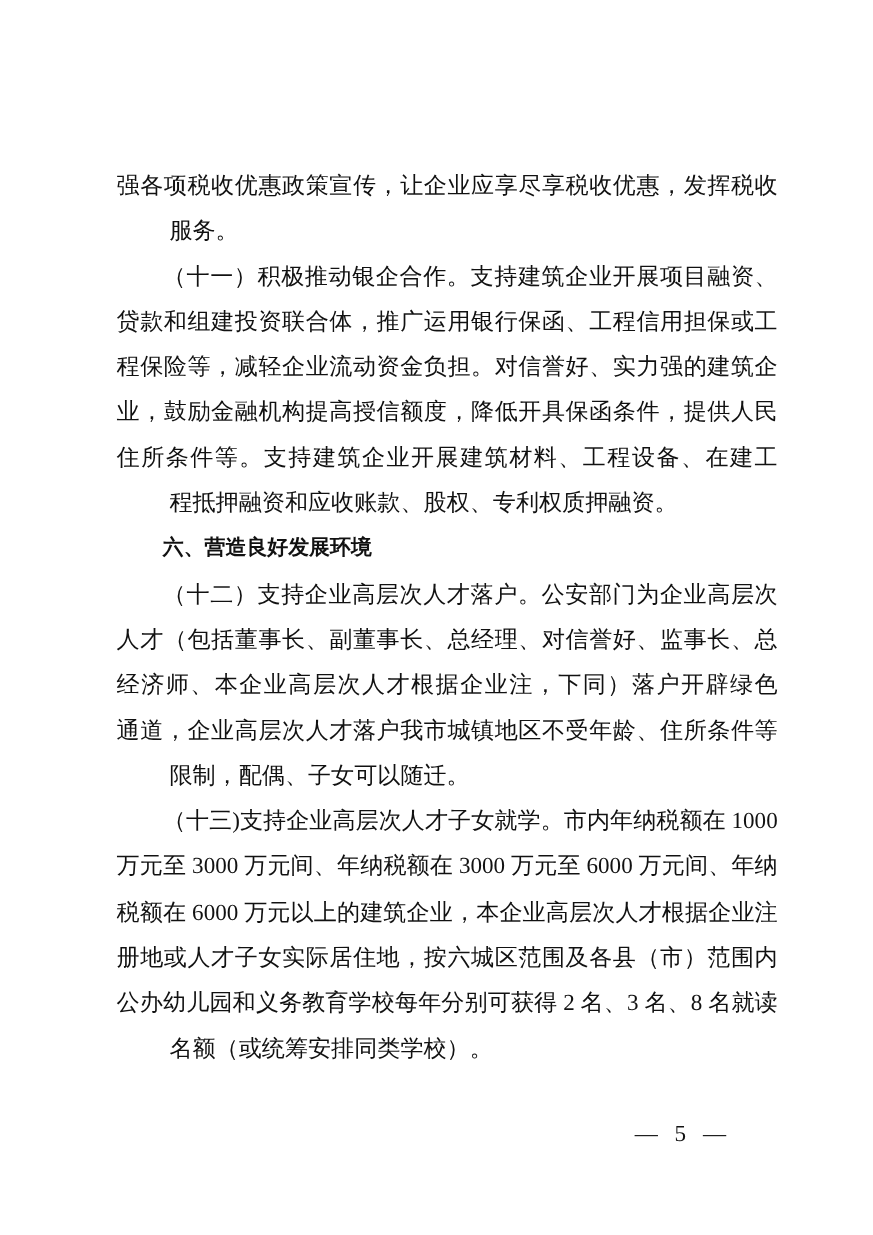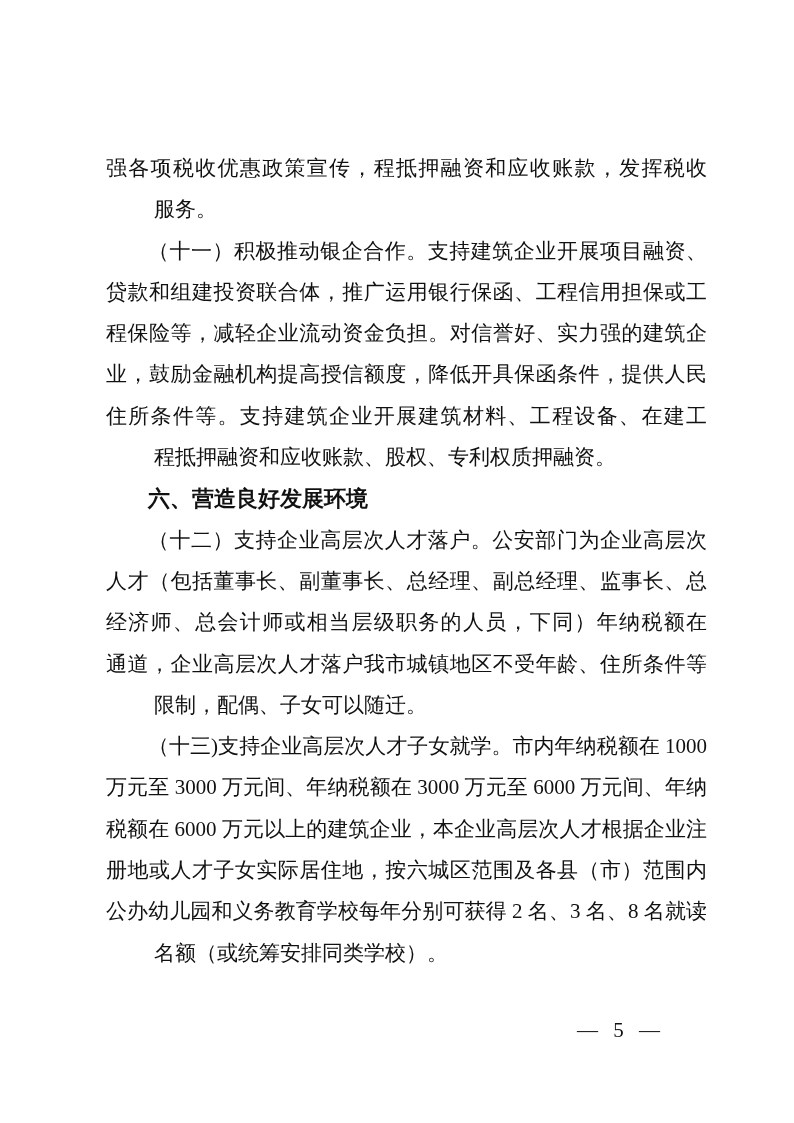--- a/index.html
+++ b/index.html
@@ -32,53 +32,53 @@
     overflow: hidden;
   }
   
   .line.ji { text-indent: 42px; }
   
   .line.e  { text-align-last: left; margin-left: 48px; }
   
   .line.h {
     font-family: "Liberation Sans", "DejaVu Sans", sans-serif;
     font-weight: 700;
-    font-size: 22px;
+    font-size: 19px;
     text-align: left;
     text-align-last: left;
     text-indent: 42px;
   }
   .footer {
     position: absolute;
     top: 1016px;
     left: 577px;
     font-size: 21px;
     line-height: 28px;
     letter-spacing: 5px;
     color: #111111;
     white-space: nowrap;
   }
 </style>
 </head>
 <body>
 
 <div class="page">
   <div class="textblock">
-    <div class="line">强各项税收优惠政策宣传，程抵押融资和应收账款，发挥税收</div>
+    <div class="line">强各项税收优惠政策宣传，让企业应享尽享税收优惠，发挥税收</div>
     <div class="line e">服务。</div>
     <div class="line ji">（十一）积极推动银企合作。支持建筑企业开展项目融资、</div>
     <div class="line">贷款和组建投资联合体，推广运用银行保函、工程信用担保或工</div>
     <div class="line">程保险等，减轻企业流动资金负担。对信誉好、实力强的建筑企</div>
     <div class="line">业，鼓励金融机构提高授信额度，降低开具保函条件，提供人民</div>
     <div class="line">住所条件等。支持建筑企业开展建筑材料、工程设备、在建工</div>
     <div class="line e">程抵押融资和应收账款、股权、专利权质押融资。</div>
     <div class="line h">六、营造良好发展环境</div>
     <div class="line ji">（十二）支持企业高层次人才落户。公安部门为企业高层次</div>
-    <div class="line">人才（包括董事长、副董事长、总经理、副总经理、监事长、总</div>
-    <div class="line">经济师、总会计师或相当层级职务的人员，下同）年纳税额在</div>
+    <div class="line">人才（包括董事长、副董事长、总经理、对信誉好、监事长、总</div>
+    <div class="line">经济师、本企业高层次人才根据企业注，下同）落户开辟绿色</div>
     <div class="line">通道，企业高层次人才落户我市城镇地区不受年龄、住所条件等</div>
     <div class="line e">限制，配偶、子女可以随迁。</div>
     <div class="line ji">（十三)支持企业高层次人才子女就学。市内年纳税额在 1000</div>
     <div class="line">万元至 3000 万元间、年纳税额在 3000 万元至 6000 万元间、年纳</div>
     <div class="line">税额在 6000 万元以上的建筑企业，本企业高层次人才根据企业注</div>
     <div class="line">册地或人才子女实际居住地，按六城区范围及各县（市）范围内</div>
     <div class="line">公办幼儿园和义务教育学校每年分别可获得 2 名、3 名、8 名就读</div>
     <div class="line e">名额（或统筹安排同类学校）。</div>
   </div>
   <div class="footer">— 5 —</div>

